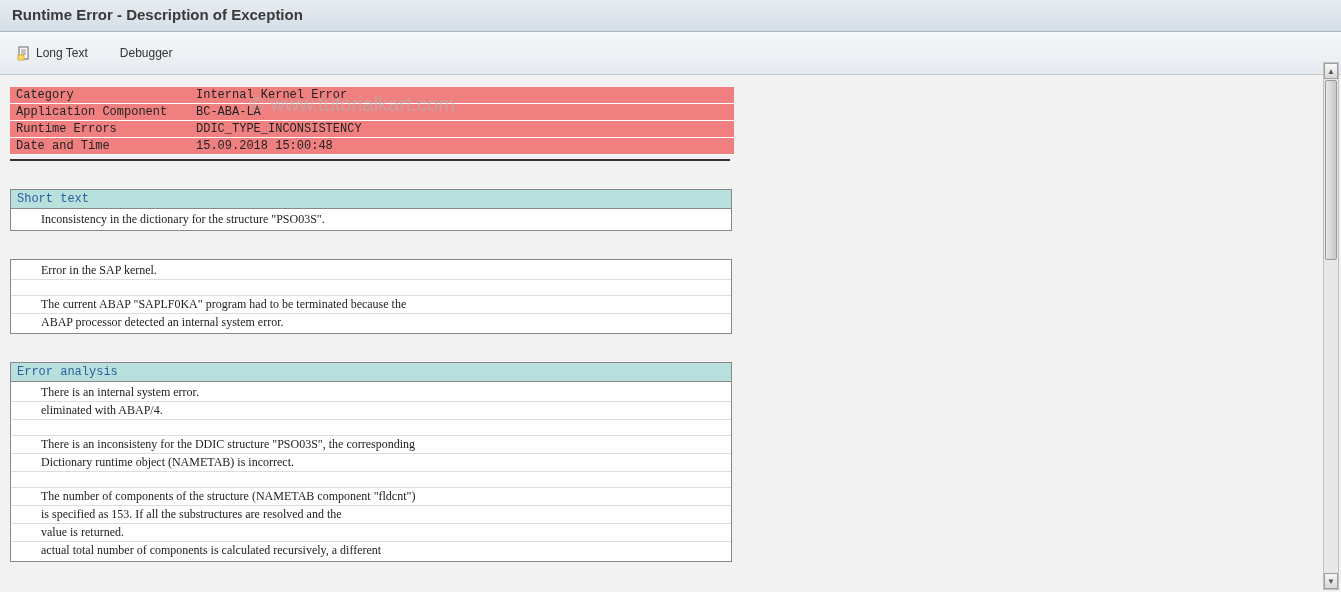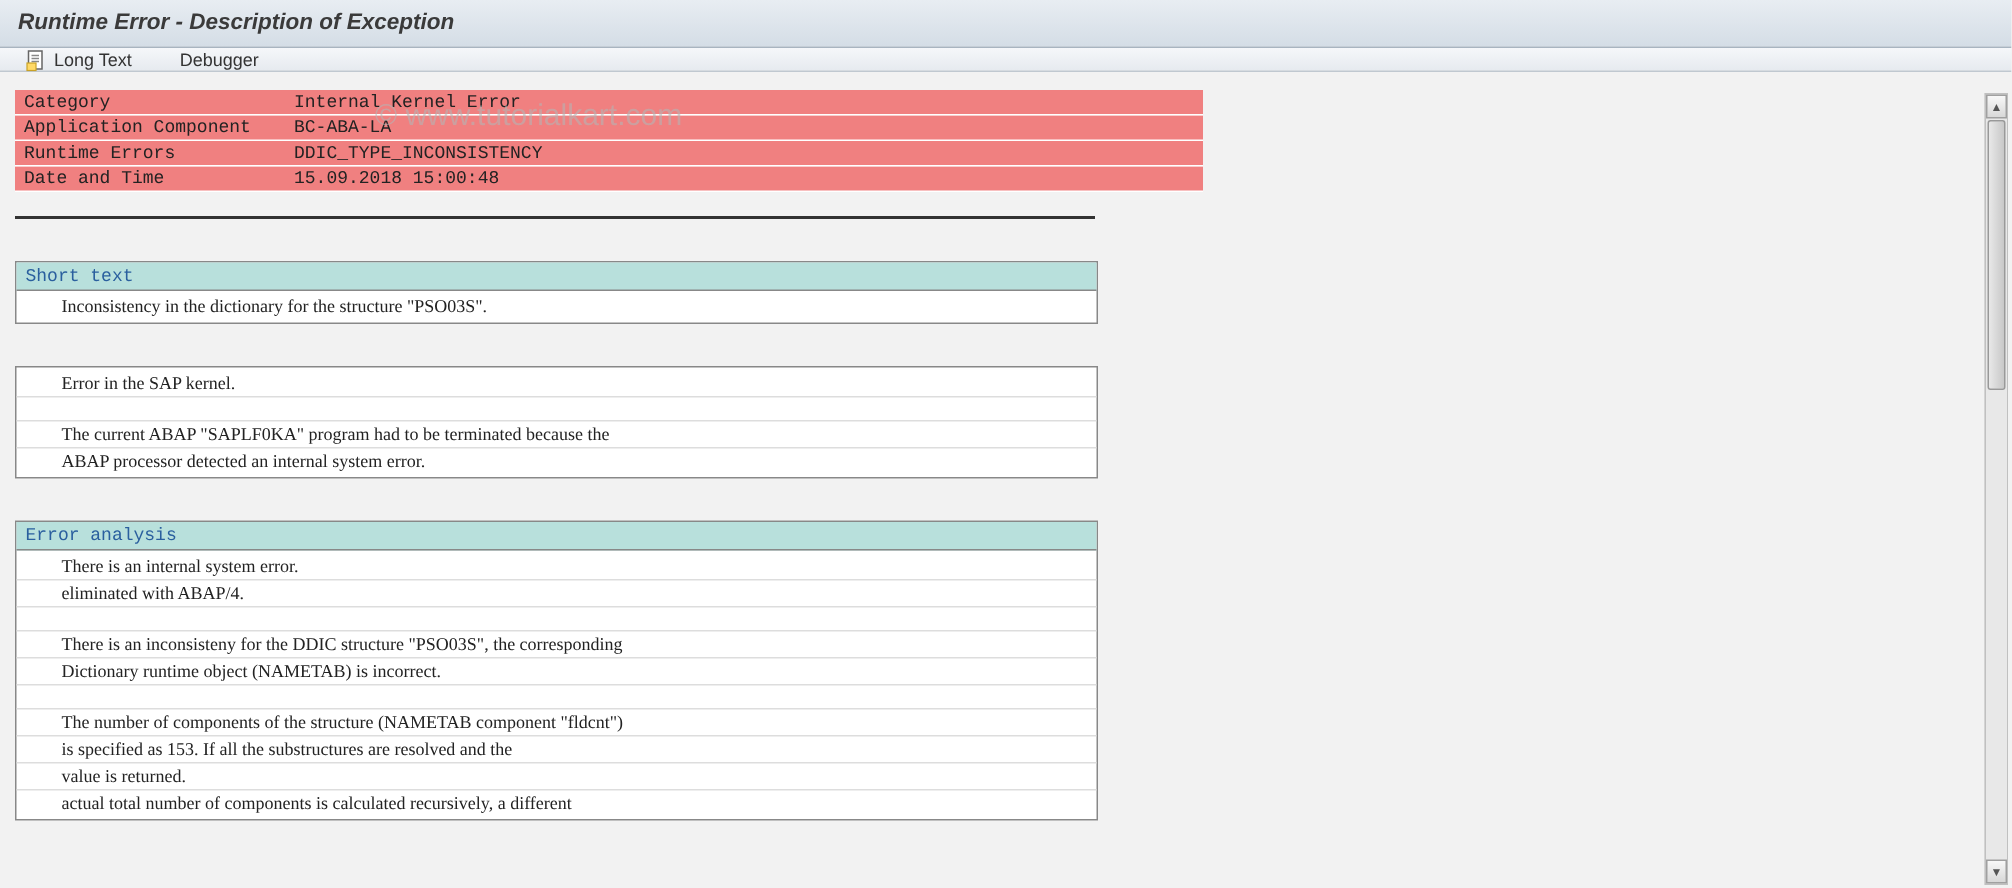--- a/index.html
+++ b/index.html
@@ -13,28 +13,27 @@
     }
     .title-bar {
       background: linear-gradient(to bottom, #e8edf2 0%, #d4dde6 100%);
       border-bottom: 1px solid #a8b4c0;
       padding: 6px 12px;
       height: 32px;
     }
     .title-text {
       font-size: 15px;
       font-weight: bold;
-      font-style: italic;
       color: #3a3a3a;
     }
     .toolbar {
       background: linear-gradient(to bottom, #f5f7fa 0%, #e6eaef 100%);
       border-bottom: 1px solid #c0c8d0;
       padding: 4px 10px;
-      height: 16px;
+      height: 43px;
       display: flex;
       align-items: center;
       gap: 20px;
     }
     .toolbar-item {
       display: flex;
       align-items: center;
       gap: 4px;
       font-size: 12px;
       color: #333;
@@ -59,25 +58,25 @@
       position: absolute;
       top: 18px;
       left: 250px;
       font-size: 20px;
       color: rgba(180, 180, 180, 0.6);
       font-weight: normal;
       pointer-events: none;
       z-index: 10;
     }
     .header-table {
-      width: 792px;
+      width: 724px;
       border-collapse: collapse;
       font-family: "Courier New", monospace;
       font-size: 12px;
-      margin-bottom: 16px;
+      margin-bottom: 4px;
     }
     .header-table tr {
       background: #f08080;
     }
     .header-table td {
       padding: 1px 6px;
       border-bottom: 1px solid #fff;
       color: #222;
     }
     .header-table td.label-cell { width: 180px; }

